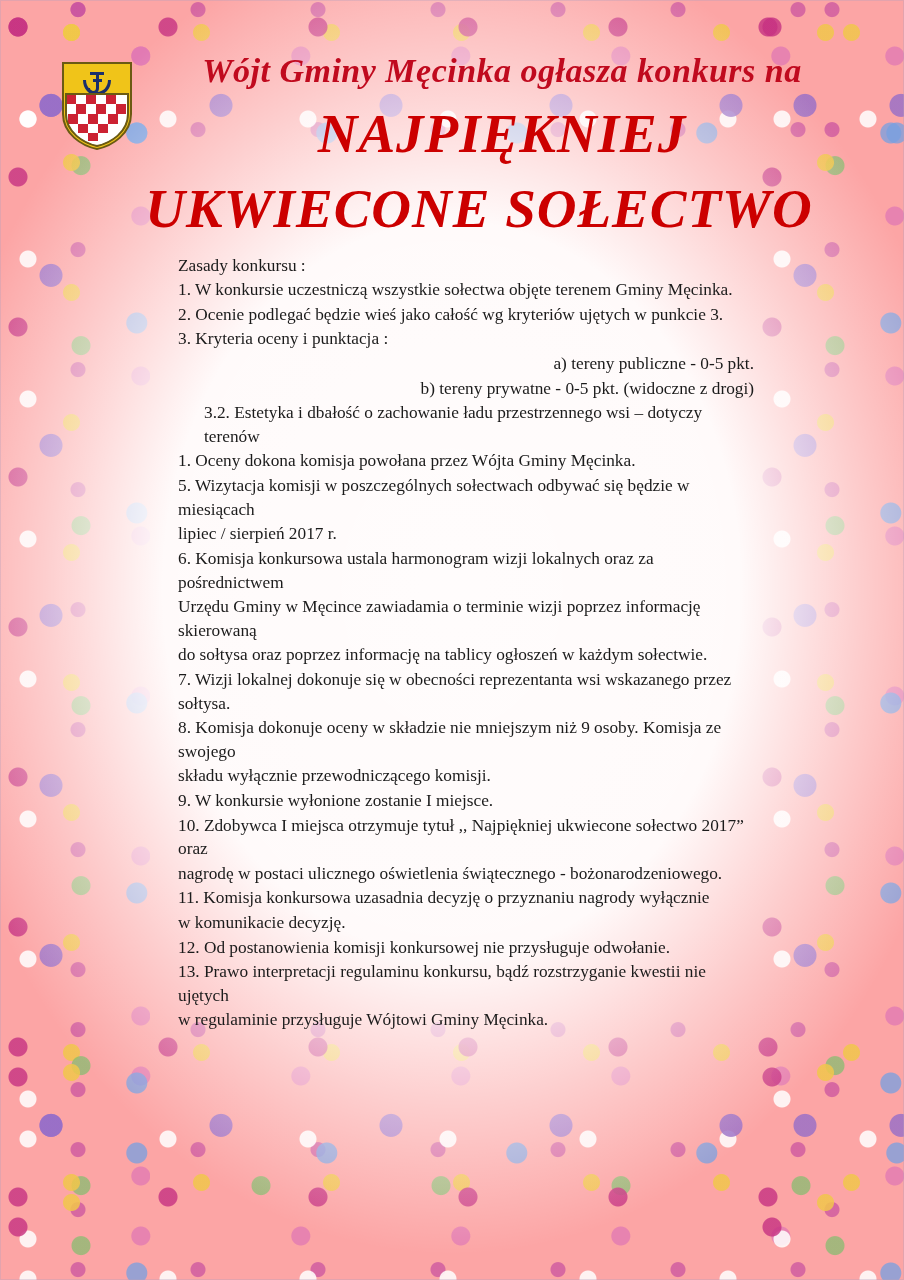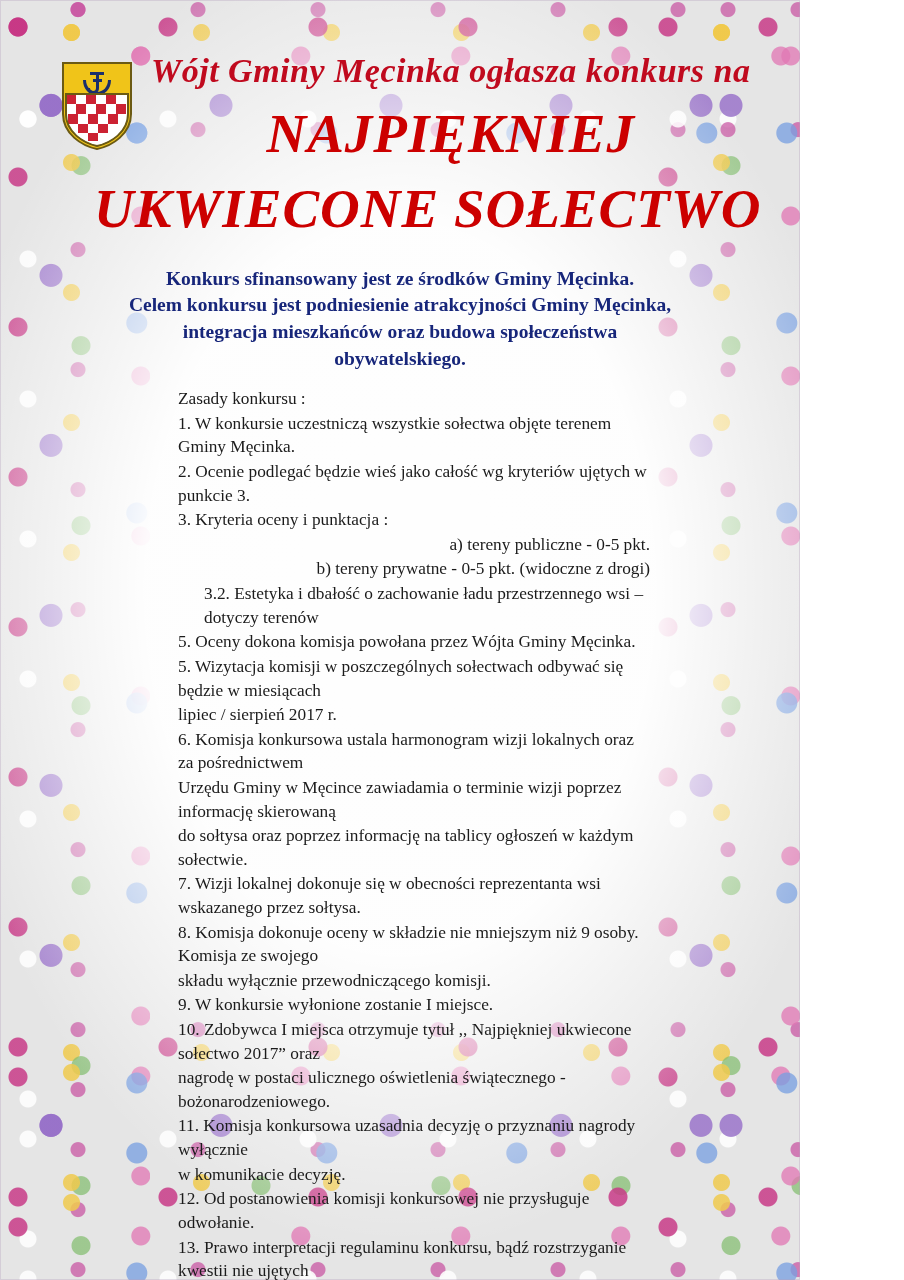--- a/index.html
+++ b/index.html
@@ -9,23 +9,23 @@
   }
   body {
     width: 904px;
     height: 1280px;
     overflow: hidden;
     font-family: "Liberation Serif", serif;
   }
 
   .poster {
     position: relative;
-    width: 800px;
+    width: 904px;
     height: 1280px;
-    background: #e5e5e5;
+    background: #fca5a5;
     overflow: hidden;
   }
 
   
   .frame {
     position: absolute;
     inset: 0;
     pointer-events: none;
   }
   .frame-band {
@@ -189,36 +189,30 @@
         </g>
       </svg>
 
       <div class="titles">
         <div class="title-line1">Wójt Gminy Męcinka ogłasza konkurs na</div>
         <div class="title-line2">NAJPIĘKNIEJ</div>
         <div class="title-line3">UKWIECONE SOŁECTWO</div>
       </div>
     </div>
 
-    <div class="lead">
-      <div>Konkurs sfinansowany jest ze środków Gminy Męcinka.</div>
-      <div>Celem konkursu jest podniesienie atrakcyjności Gminy Męcinka,</div>
-      <div>integracja mieszkańców oraz budowa społeczeństwa</div>
-      <div>obywatelskiego.</div>
-    </div>
 
     <div class="rules">
       <p class="hang">Zasady konkursu :</p>
       <p class="hang">1. W konkursie uczestniczą wszystkie sołectwa objęte terenem Gminy Męcinka.</p>
       <p class="hang">2. Ocenie podlegać będzie wieś jako całość wg kryteriów ujętych w punkcie 3.</p>
       <p class="hang">3. Kryteria oceny i punktacja :</p>
       <p class="indent-2">a) tereny publiczne  - 0-5 pkt.</p>
       <p class="indent-2">b) tereny prywatne  - 0-5 pkt. (widoczne z drogi)</p>
       <p class="indent-1">3.2. Estetyka i dbałość o zachowanie ładu przestrzennego wsi – dotyczy terenów</p>
-      <p class="hang">5. Oceny dokona komisja powołana przez Wójta Gminy Męcinka.</p>
+      <p class="hang">1. Oceny dokona komisja powołana przez Wójta Gminy Męcinka.</p>
       <p class="hang">5. Wizytacja komisji w poszczególnych sołectwach odbywać się będzie w miesiącach</p>
       <p class="hang">lipiec / sierpień 2017 r.</p>
       <p class="hang">6. Komisja konkursowa ustala harmonogram wizji lokalnych oraz za pośrednictwem</p>
       <p class="hang">Urzędu Gminy w Męcince zawiadamia o terminie wizji poprzez informację skierowaną</p>
       <p class="hang">do sołtysa oraz poprzez informację na tablicy ogłoszeń w każdym sołectwie.</p>
       <p class="hang">7. Wizji lokalnej dokonuje się w obecności reprezentanta wsi wskazanego przez sołtysa.</p>
       <p class="hang">8. Komisja dokonuje oceny w składzie nie mniejszym niż 9 osoby. Komisja ze swojego</p>
       <p class="hang">składu wyłącznie przewodniczącego komisji.</p>
       <p class="hang">9. W konkursie wyłonione zostanie I miejsce.</p>
       <p class="hang">10. Zdobywca I miejsca otrzymuje tytuł ,, Najpiękniej ukwiecone sołectwo 2017” oraz</p>

